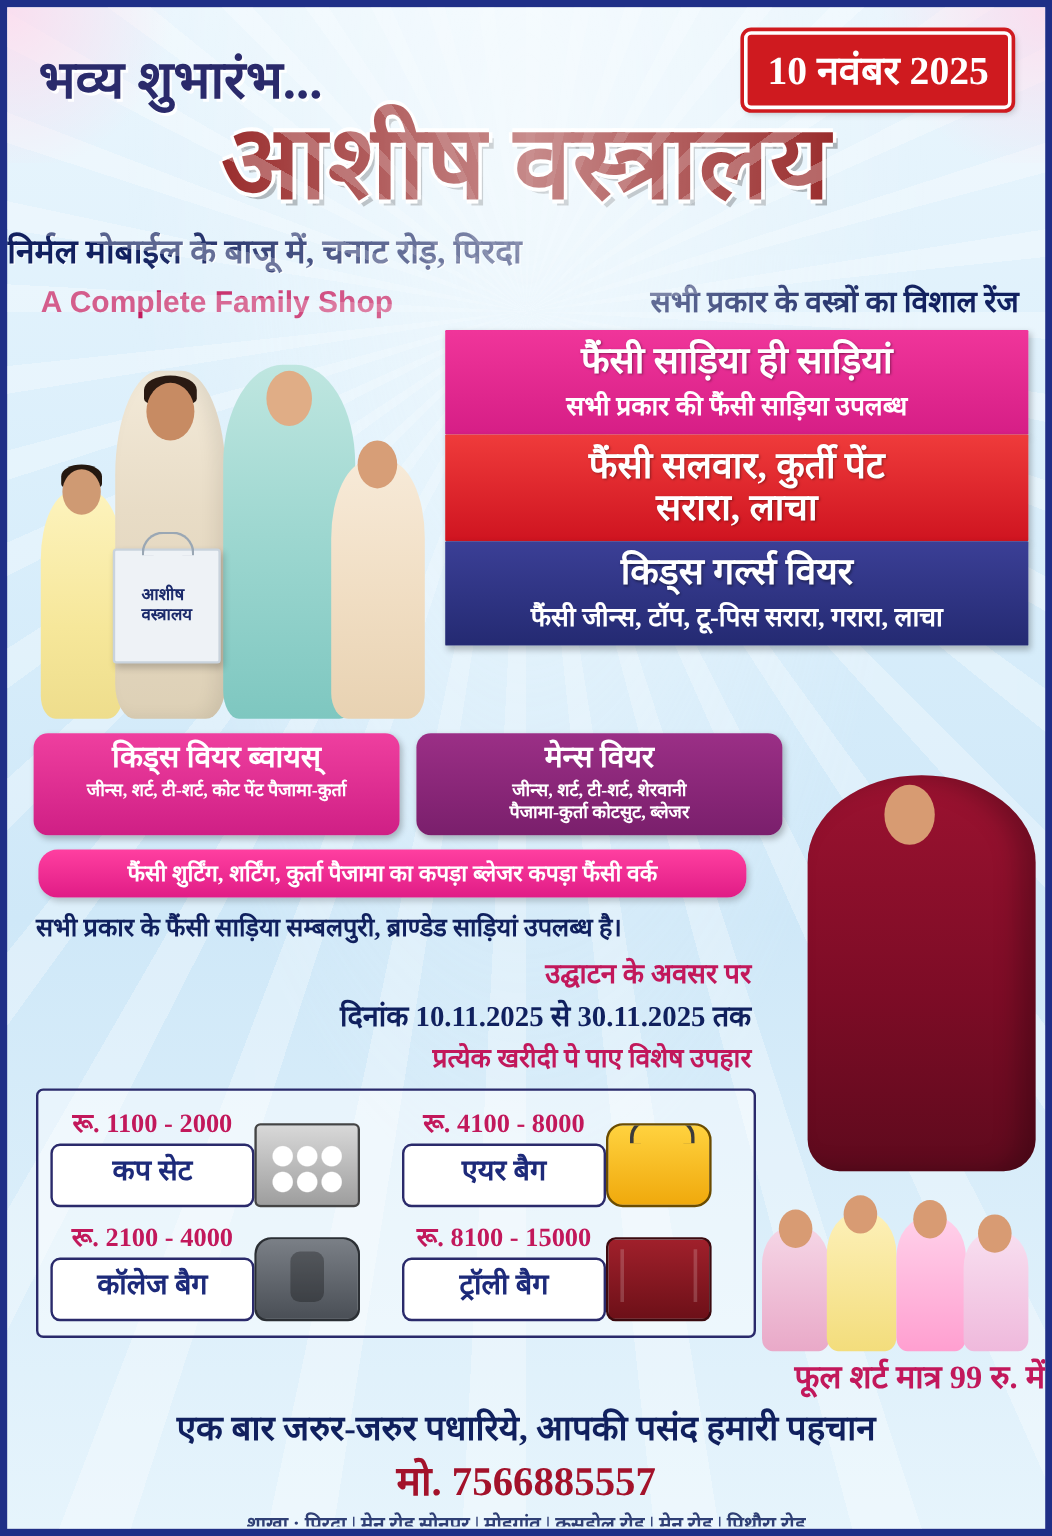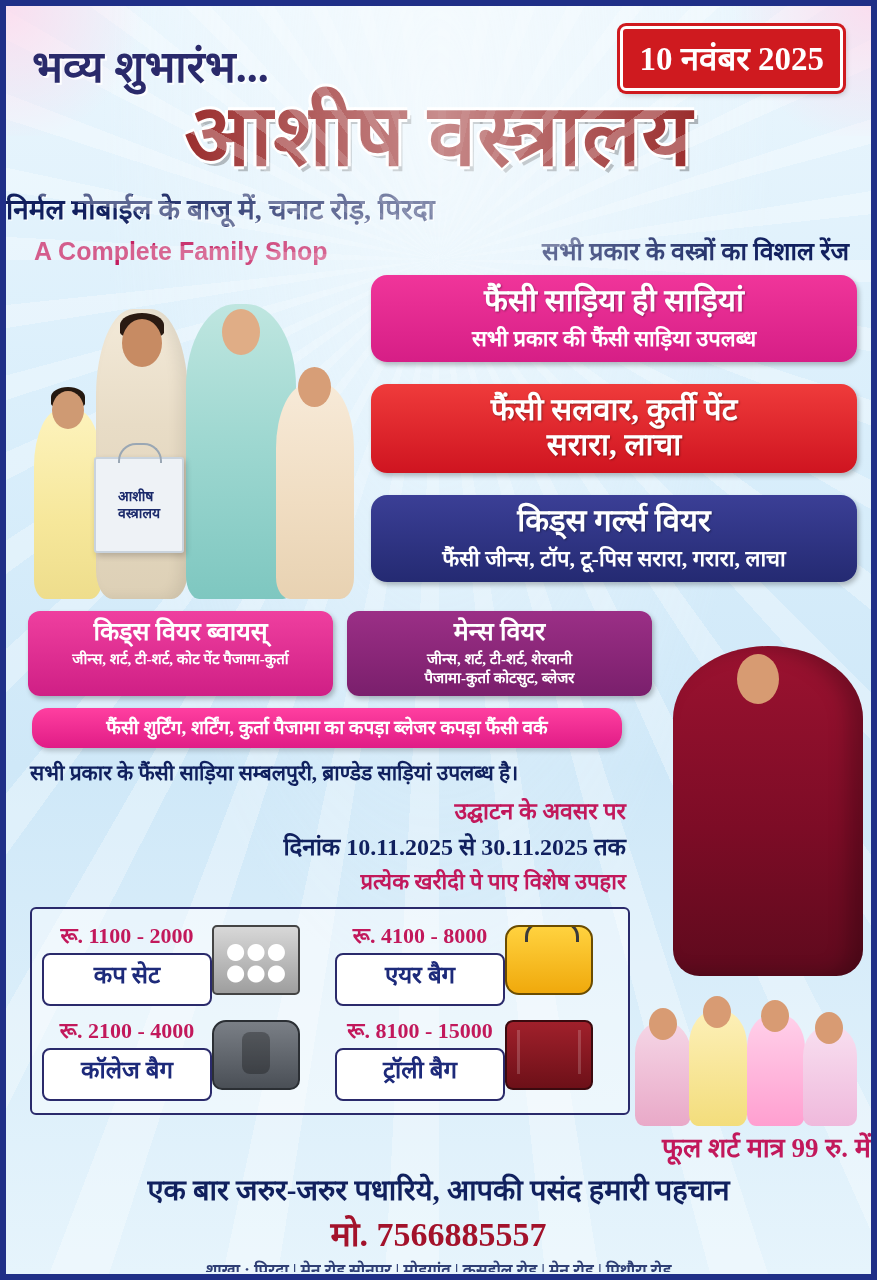--- a/index.html
+++ b/index.html
@@ -222,23 +222,23 @@
   .bag-text {
     font-family: "Liberation Serif", serif;
     font-weight: bold;
     font-size: 14px;
     color: #1b2a6b;
     line-height: 1.25;
   }
 
   
   .pill {
-    border-radius: 16px;
+    border-radius: 1px;
     padding: 8px 12px 10px 12px;
-    margin-bottom: 22px;
+    margin-bottom: 0;
     text-align: center;
     color: #ffffff;
     box-shadow: 2px 3px 5px rgba(0,0,0,.25);
   }
   .pill .t1 {
     font-family: "Liberation Serif", serif;
     font-weight: bold;
     font-size: 31px;
     line-height: 1.15;
     text-shadow: 1px 1px 2px rgba(0,0,0,.35);
@@ -349,21 +349,21 @@
     background: rgba(255,255,255,.45);
     padding: 10px 10px 12px 10px;
     box-sizing: border-box;
     z-index: 3;
   }
   .gift-grid {
     display: grid;
     grid-template-columns: 1fr 1fr;
     gap: 8px 10px;
   }
-  .gift-cell { display: flex; align-items: flex-start; gap: 0; }
+  .gift-cell { display: flex; align-items: flex-end; gap: 0; }
   .gift-txt { width: 170px; }
   .gift-price {
     font-family: "Liberation Serif", serif;
     font-weight: bold;
     font-size: 22px;
     color: #c2185b;
     text-align: center;
   }
   .gift-label {
     margin-top: 4px;

